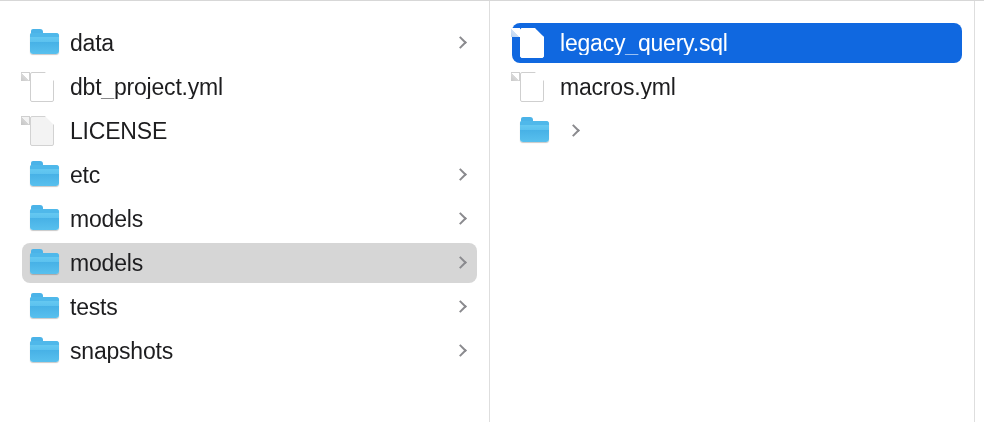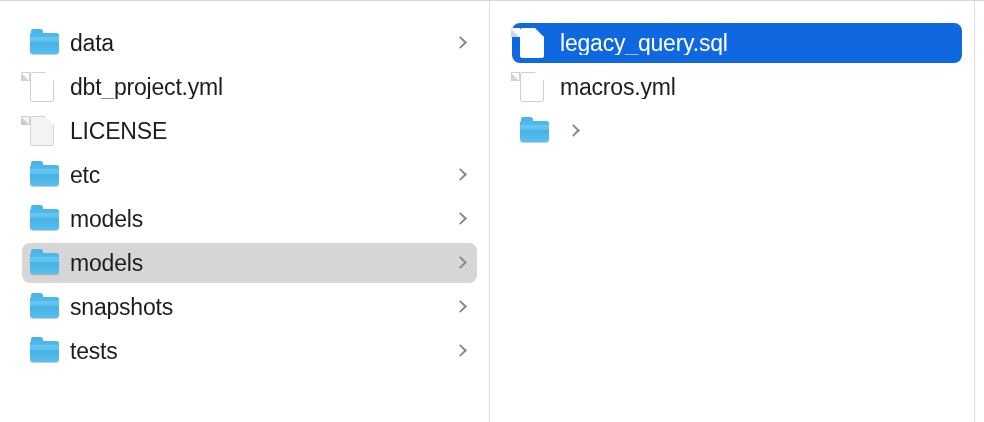--- a/index.html
+++ b/index.html
@@ -230,26 +230,26 @@
           <span class="row-label">models</span>
           <span class="chev"></span>
         </div>
         <div class="row sel-gray">
           <span class="row-icon"><span class="ic-folder"><span class="tab"></span><span class="body"></span><span class="lip"></span></span></span>
           <span class="row-label">models</span>
           <span class="chev"></span>
         </div>
         <div class="row">
           <span class="row-icon"><span class="ic-folder"><span class="tab"></span><span class="body"></span><span class="lip"></span></span></span>
+          <span class="row-label">tests</span>
+          <span class="chev"></span>
+        </div>
+        <div class="row">
+          <span class="row-icon"><span class="ic-folder"><span class="tab"></span><span class="body"></span><span class="lip"></span></span></span>
           <span class="row-label">snapshots</span>
-          <span class="chev"></span>
-        </div>
-        <div class="row">
-          <span class="row-icon"><span class="ic-folder"><span class="tab"></span><span class="body"></span><span class="lip"></span></span></span>
-          <span class="row-label">tests</span>
           <span class="chev"></span>
         </div>
       </div>
 
     <div class="column column-right">
 
     <div class="row sel-blue">
           <span class="row-icon"><span class="ic-file"><span class="page"></span><span class="fold"></span></span></span>
           <span class="row-label">legacy_query.sql</span>
           <span class="chev hidden"></span>

